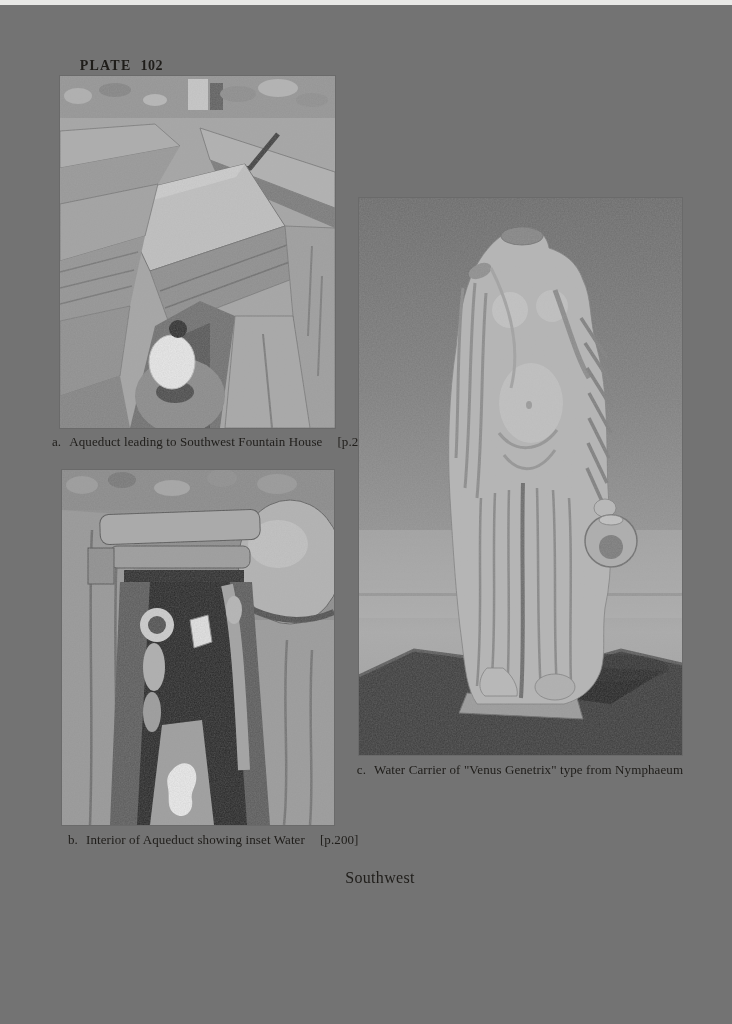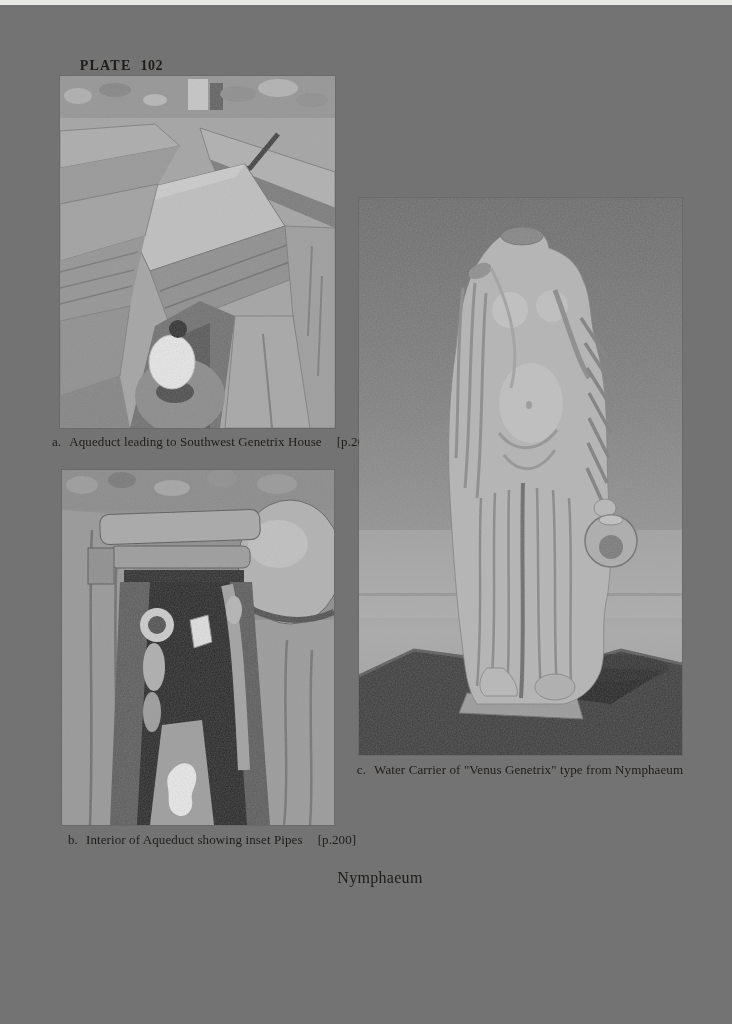--- a/index.html
+++ b/index.html
@@ -86,21 +86,21 @@
       <path d="M203,258 L212,352" stroke="#7a7a7a" stroke-width="2" fill="none"></path>
 
       <ellipse cx="115" cy="316" rx="19" ry="11" fill="#4a4a4a"></ellipse>
       <ellipse cx="112" cy="286" rx="23" ry="27" fill="#e9e9e9" stroke="#bdbdbd" stroke-width="1"></ellipse>
       <circle cx="118" cy="253" r="9" fill="#2e2e2e"></circle>
       <rect x="0" y="0" width="275" height="352" filter="url(#nA)"></rect>
     </svg>
   </div>
 
   <div class="caption" style="left:52px;top:429px;">
-    <span class="lbl">a.</span><span>Aqueduct leading to Southwest Genetrix House</span><span class="ref">[p.200]</span>
+    <span class="lbl">a.</span><span>Aqueduct leading to Southwest Fountain House</span><span class="ref">[p.200]</span>
   </div>
 
   <div class="photo" style="left:62px;top:465px;width:272px;height:355px;">
     <svg viewBox="0 0 272 355" preserveAspectRatio="none">
       <defs>
         <filter id="nB" x="0" y="0" width="100%" height="100%">
           <feTurbulence type="fractalNoise" baseFrequency="0.8" numOctaves="2" stitchTiles="stitch"></feTurbulence>
           <feColorMatrix type="matrix" values="0 0 0 0 0.4  0 0 0 0 0.4  0 0 0 0 0.4  0 0 0 0.34 0"></feColorMatrix>
         </filter>
       </defs>
@@ -140,21 +140,21 @@
       <path d="M165,115 C175,160 178,220 182,300" stroke="#a3a3a3" stroke-width="12" fill="none"></path>
       <ellipse cx="172" cy="140" rx="8" ry="14" fill="#b7b7b7"></ellipse>
 
       <polygon points="100,255 140,250 152,355 88,355" fill="#9e9e9e"></polygon>
       <path d="M112,298 C120,290 132,292 134,304 C136,316 128,320 130,330 C132,342 122,350 113,344 C104,338 108,328 106,318 C104,308 106,304 112,298 Z" fill="#ececec"></path>
       <rect x="0" y="0" width="272" height="355" filter="url(#nB)"></rect>
     </svg>
   </div>
 
   <div class="caption" style="left:68px;top:827px;">
-    <span class="lbl">b.</span><span>Interior of Aqueduct showing inset Pipes</span><span class="ref">[p.200]</span>
+    <span class="lbl">b.</span><span>Interior of Aqueduct showing inset Water</span><span class="ref">[p.200]</span>
   </div>
 
   <div class="photo" style="left:359px;top:193px;width:323px;height:557px;">
     <svg viewBox="0 0 323 557" preserveAspectRatio="none">
       <defs>
         <filter id="nC" x="0" y="0" width="100%" height="100%">
           <feTurbulence type="fractalNoise" baseFrequency="0.75" numOctaves="2" stitchTiles="stitch"></feTurbulence>
           <feColorMatrix type="matrix" values="0 0 0 0 0.45  0 0 0 0 0.45  0 0 0 0 0.45  0 0 0 0.3 0"></feColorMatrix>
         </filter>
         <linearGradient id="gC" x1="0" y1="0" x2="0" y2="1">
@@ -213,15 +213,15 @@
       <path d="M128,470 C120,478 118,492 126,498 L158,498 C160,488 152,476 144,470 Z" fill="#b9b9b9" stroke="#7c7c7c" stroke-width="0.8"></path>
       <ellipse cx="196" cy="489" rx="20" ry="13" fill="#b0b0b0" stroke="#7c7c7c" stroke-width="0.8"></ellipse>
       <rect x="0" y="0" width="323" height="557" filter="url(#nC)"></rect>
     </svg>
   </div>
 
   <div class="caption caption-c" style="left:352px;top:757px;width:336px;">
     <span class="line"><span class="lbl">c.</span><span>Water Carrier of "Venus Genetrix" type from Nymphaeum</span></span>
   </div>
 
-  <div class="footer-title">Nymphaeum</div>
+  <div class="footer-title">Southwest</div>
 
 </div>
 
 </body></html>

